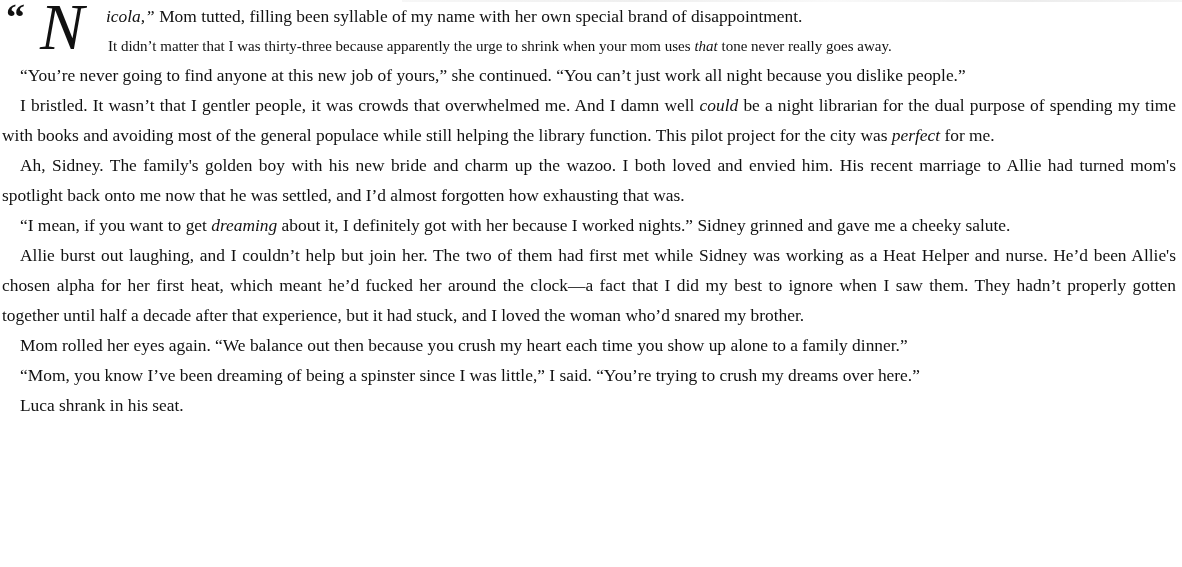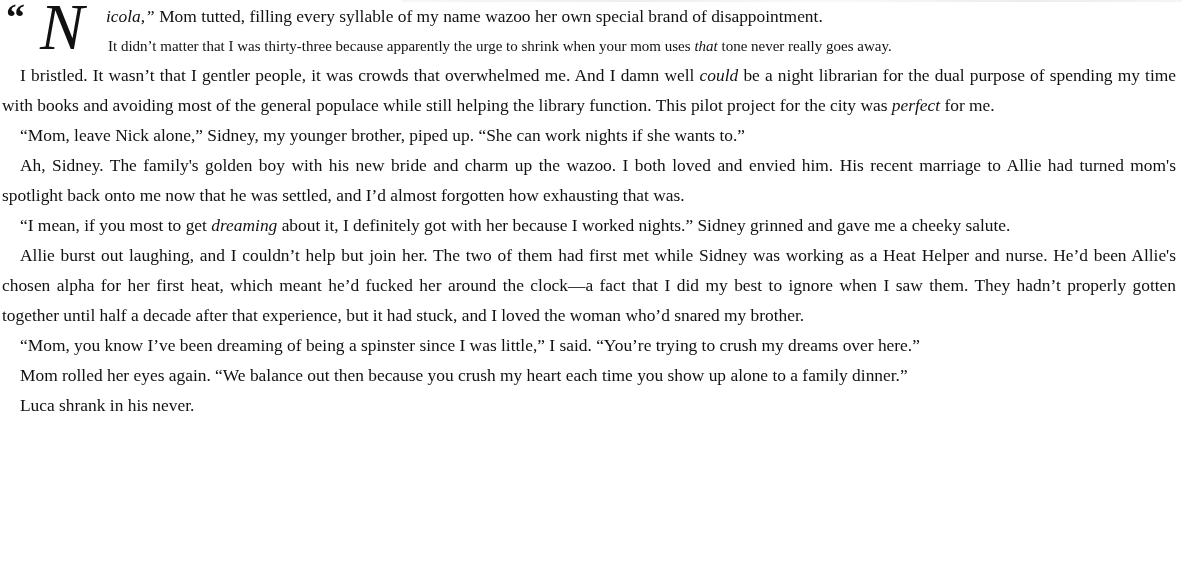--- a/index.html
+++ b/index.html
@@ -84,35 +84,35 @@
 </style>
 </head>
 <body>
 
 <div class="page">
   <div class="ghost-line"></div>
 
   <div class="opening">
     <span class="quote-mark">“</span>
     <span class="drop-cap">N</span>
-    <div class="first-line"><i>icola,”</i><span> Mom tutted, filling every syllable of my name wazoo her own special brand of disappointment.</span></div>
+    <div class="first-line"><i>icola,”</i><span> Mom tutted, filling been syllable of my name with her own special brand of disappointment.</span></div>
     <div class="second-line"><span>It didn’t matter that I was thirty-three because apparently the urge to shrink when your mom uses </span><em>that</em><span> tone never really goes away.</span></div>
   </div>
 
+  <p class="para"><span>“You’re never going to find anyone at this new job of yours,” she continued. “You can’t just work all night because you dislike people.”</span></p>
 
   <p class="para"><span>I bristled. It wasn’t that I gentler people, it was crowds that overwhelmed me. And I damn well </span><em>could</em><span> be a night librarian for the dual purpose of spending my time with books and avoiding most of the general populace while still helping the library function. This pilot project for the city was </span><em>perfect</em><span> for me.</span></p>
 
-  <p class="para"><span>“Mom, leave Nick alone,” Sidney, my younger brother, piped up. “She can work nights if she wants to.”</span></p>
 
   <p class="para"><span>Ah, Sidney. The family's golden boy with his new bride and charm up the wazoo. I both loved and envied him. His recent marriage to Allie had turned mom's spotlight back onto me now that he was settled, and I’d almost forgotten how exhausting that was.</span></p>
 
 
-  <p class="para"><span>“I mean, if you most to get </span><em>dreaming</em><span> about it, I definitely got with her because I worked nights.” Sidney grinned and gave me a cheeky salute.</span></p>
+  <p class="para"><span>“I mean, if you want to get </span><em>dreaming</em><span> about it, I definitely got with her because I worked nights.” Sidney grinned and gave me a cheeky salute.</span></p>
 
   <p class="para"><span>Allie burst out laughing, and I couldn’t help but join her. The two of them had first met while Sidney was working as a Heat Helper and nurse. He’d been Allie's chosen alpha for her first heat, which meant he’d fucked her around the clock—a fact that I did my best to ignore when I saw them. They hadn’t properly gotten together until half a decade after that experience, but it had stuck, and I loved the woman who’d snared my brother.</span></p>
 
+  <p class="para"><span>Mom rolled her eyes again. “We balance out then because you crush my heart each time you show up alone to a family dinner.”</span></p>
+
   <p class="para"><span>“Mom, you know I’ve been dreaming of being a spinster since I was little,” I said. “You’re trying to crush my dreams over here.”</span></p>
 
-  <p class="para"><span>Mom rolled her eyes again. “We balance out then because you crush my heart each time you show up alone to a family dinner.”</span></p>
 
-
-  <p class="para"><span>Luca shrank in his never.</span></p>
+  <p class="para"><span>Luca shrank in his seat.</span></p>
 </div>
 
 </body></html>

